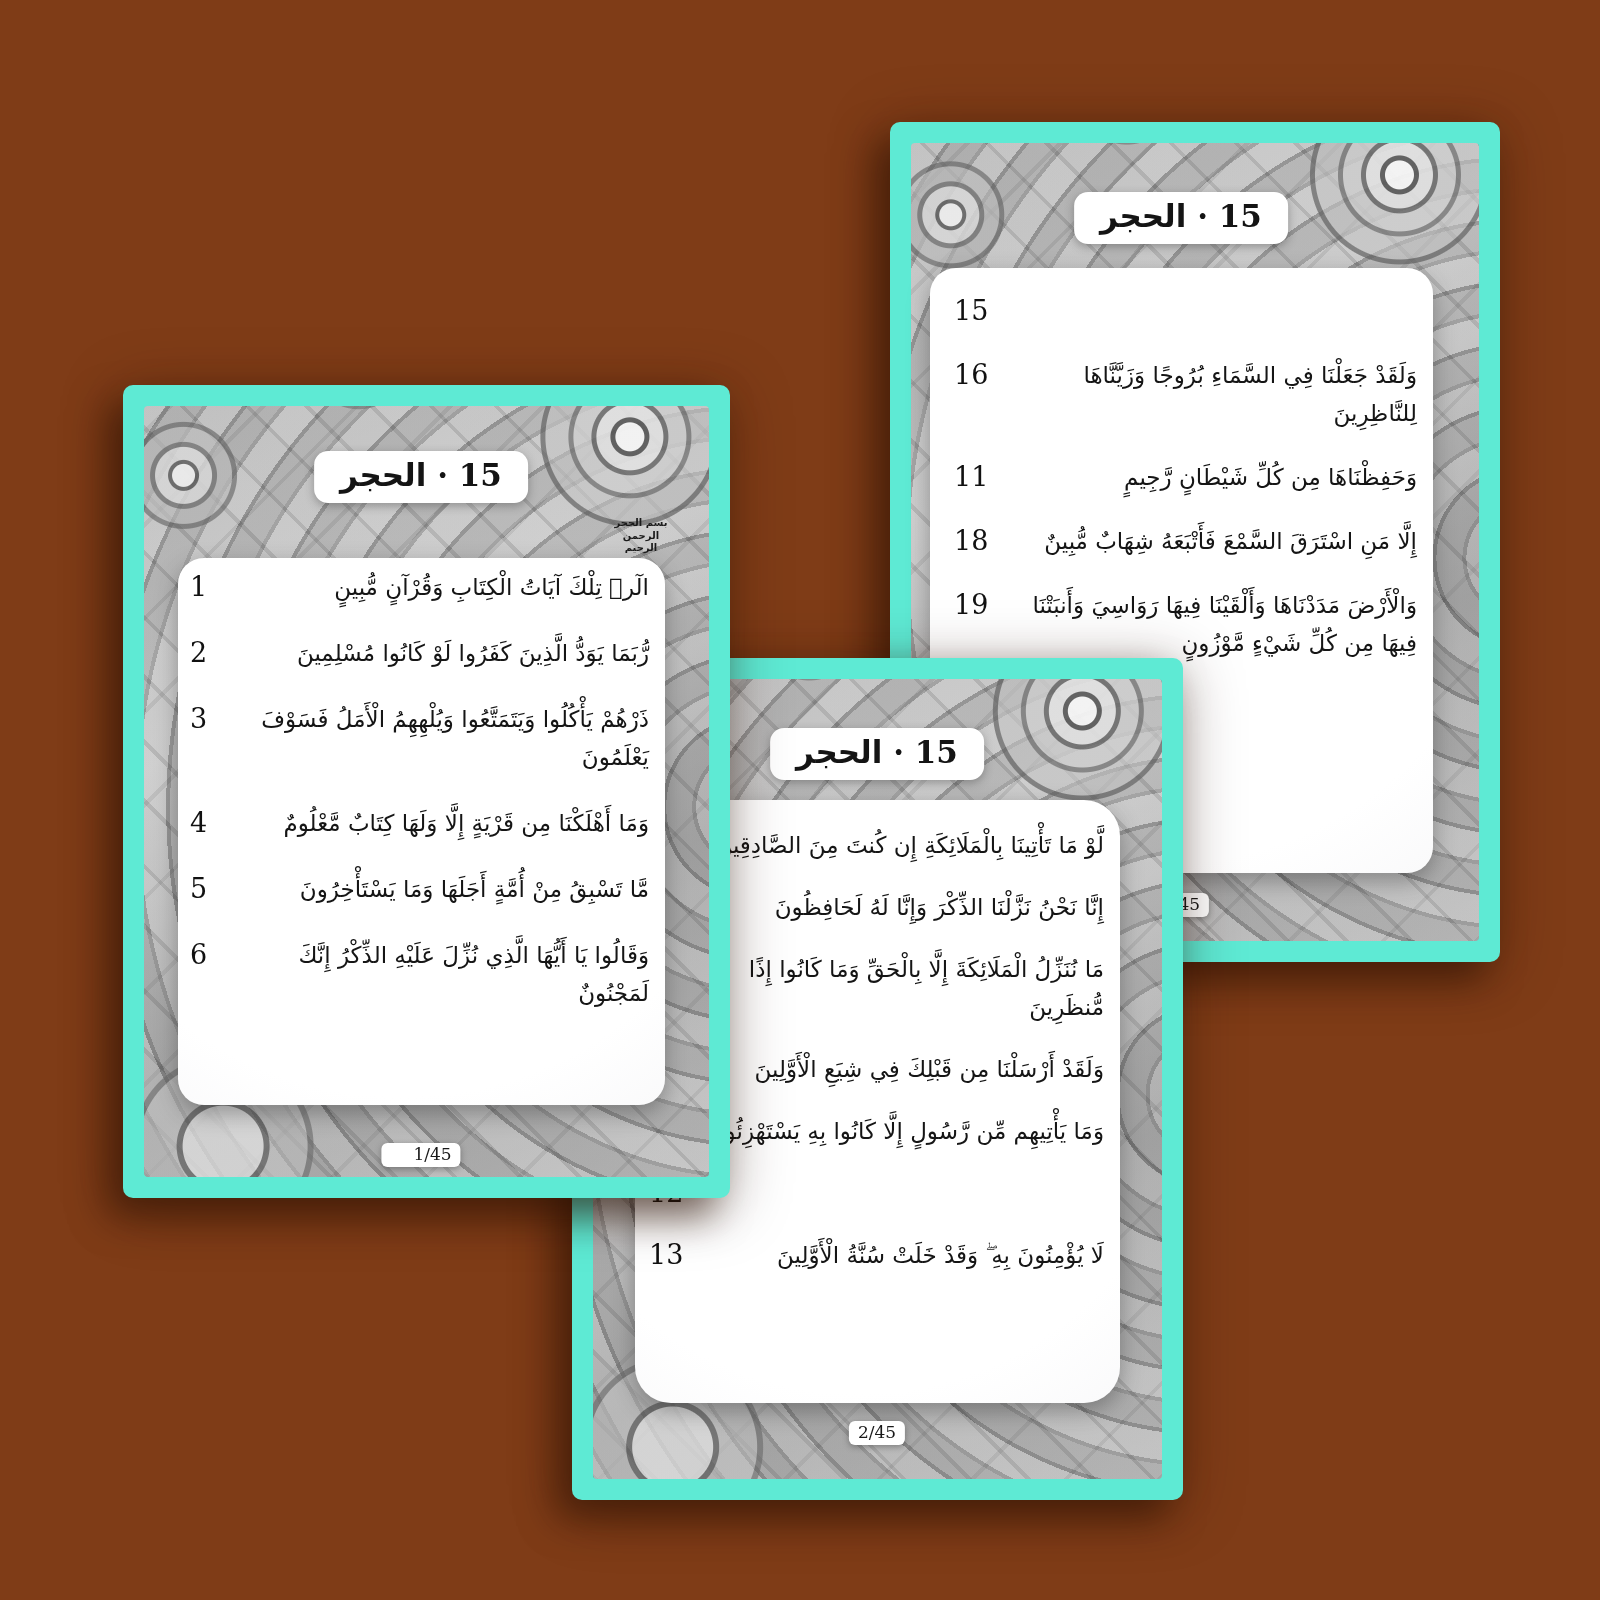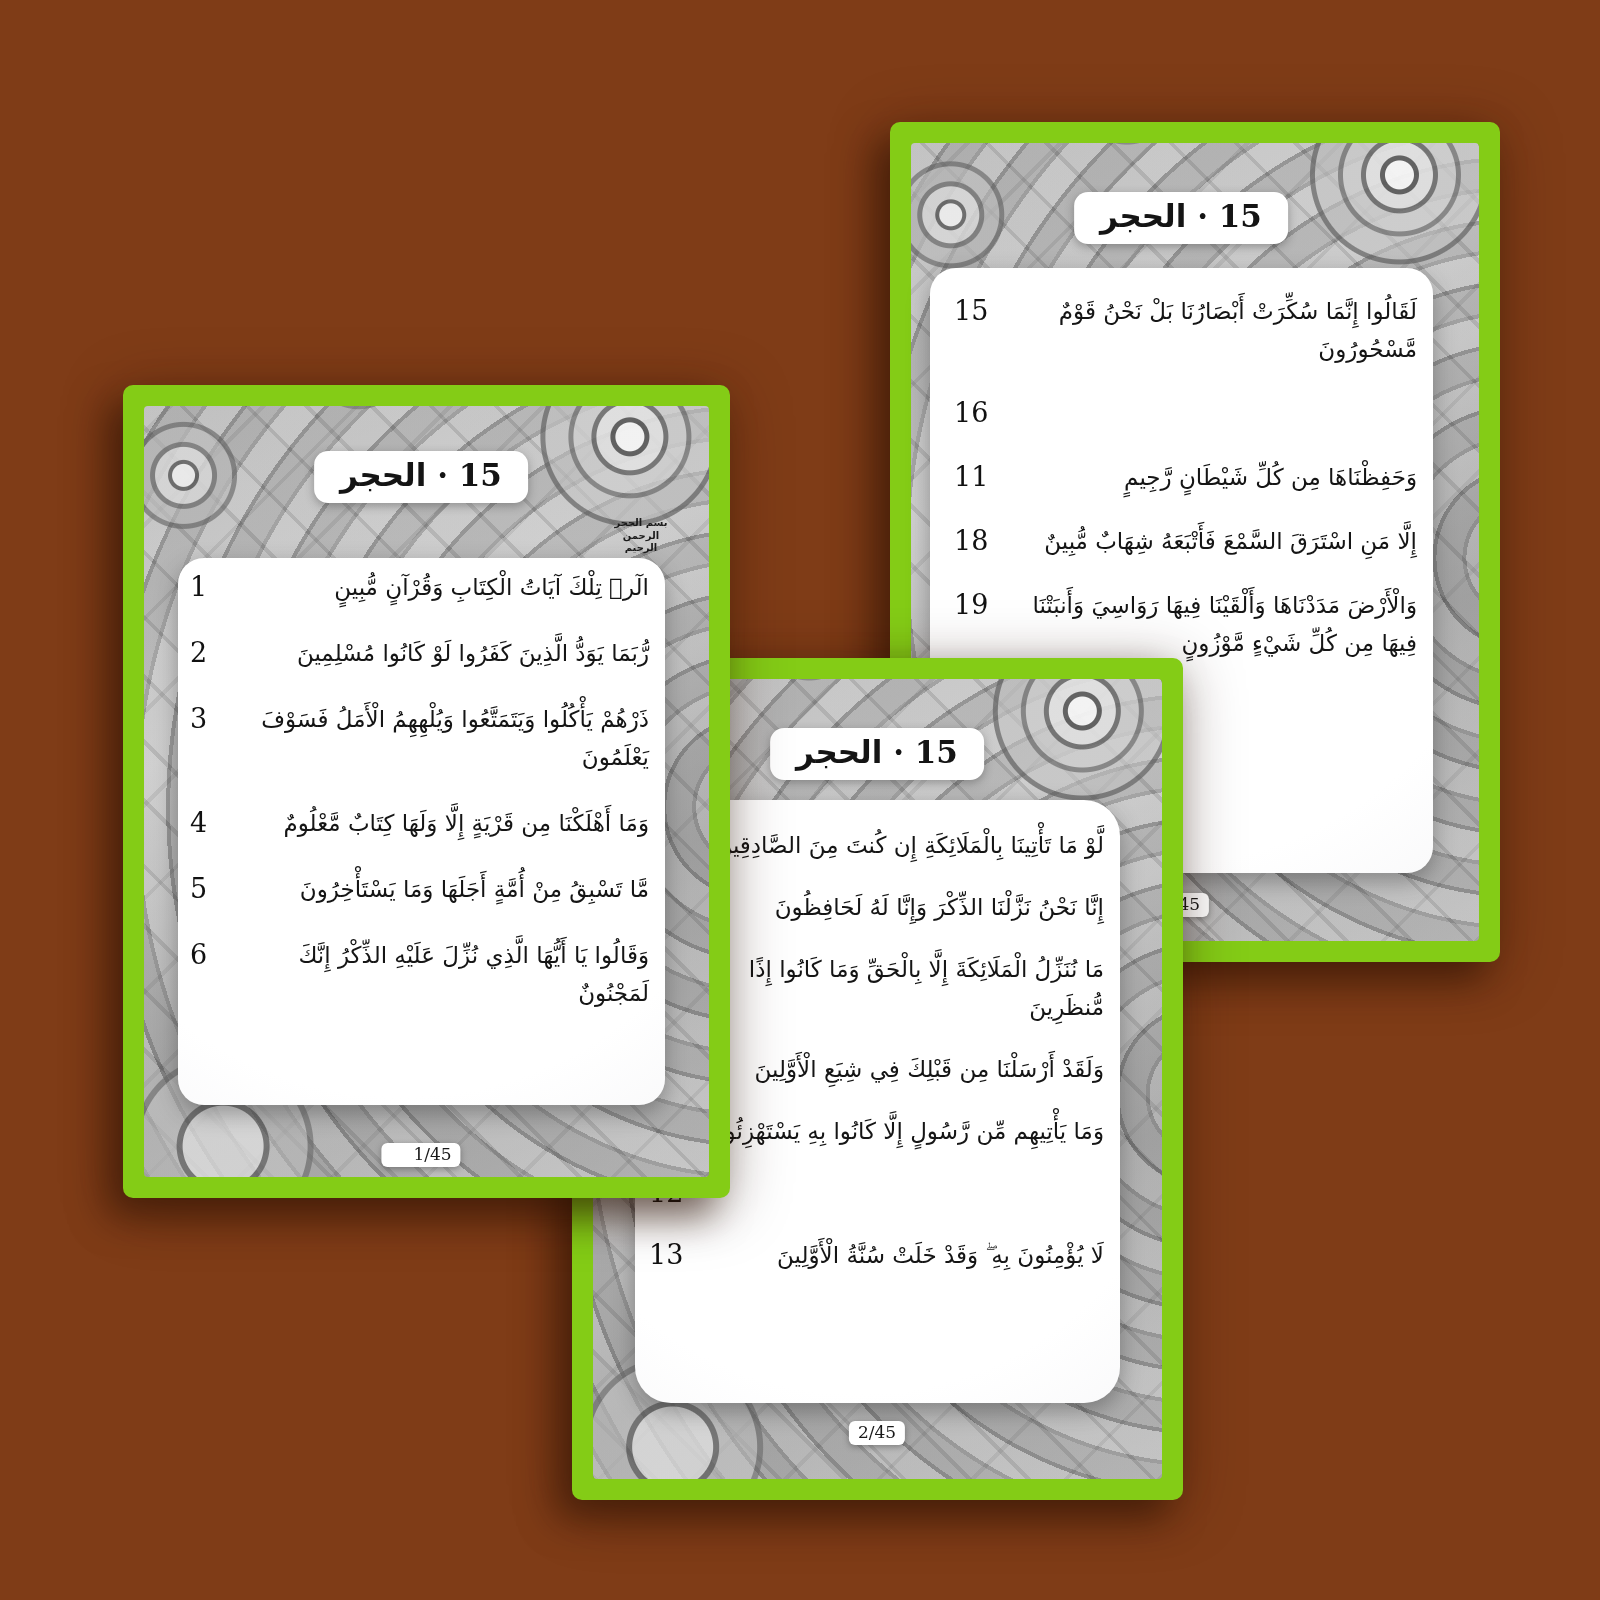--- a/index.html
+++ b/index.html
@@ -1,20 +1,20 @@
 <!DOCTYPE html>
 <html><head>
 <meta charset="utf-8">
 <style>
   html,body{margin:0;padding:0;}
   body{width:1600px;height:1600px;overflow:hidden;background:#7f3c17;font-family:"DejaVu Sans",sans-serif;}
   .stage{position:relative;width:1600px;height:1600px;}
 
   
-  .card{position:absolute;background:#84cc16;border-radius:10px;
+  .card{position:absolute;background:#5eead4;border-radius:10px;
         box-shadow:-16px 18px 36px rgba(42,16,3,.55), 0 8px 60px rgba(42,16,3,.35);}
   .card-inner{position:absolute;inset:21px;border-radius:4px;overflow:hidden;
     background-color:#b0b0b0;
     background-image:
       radial-gradient(circle at 86% 4%, rgba(245,245,245,.95) 0 14px, rgba(88,88,88,.9) 15px 19px, rgba(225,225,225,.9) 20px 33px, rgba(105,105,105,.85) 34px 38px, rgba(205,205,205,.8) 39px 56px, rgba(118,118,118,.8) 57px 61px, rgba(195,195,195,.6) 62px 84px, rgba(98,98,98,.7) 85px 89px, rgba(0,0,0,0) 90px),
       radial-gradient(circle at 7% 9%, rgba(235,235,235,.95) 0 11px, rgba(95,95,95,.85) 12px 15px, rgba(215,215,215,.85) 16px 28px, rgba(115,115,115,.8) 29px 33px, rgba(185,185,185,.65) 34px 48px, rgba(95,95,95,.6) 49px 53px, rgba(0,0,0,0) 54px),
       radial-gradient(circle at 38% -6%, rgba(230,230,230,.8) 0 20px, rgba(100,100,100,.7) 21px 25px, rgba(200,200,200,.6) 26px 44px, rgba(110,110,110,.6) 45px 49px, rgba(0,0,0,0) 50px),
       radial-gradient(circle at 14% 96%, rgba(220,220,220,.8) 0 40px, rgba(96,96,96,.75) 41px 46px, rgba(190,190,190,.6) 47px 84px, rgba(104,104,104,.6) 85px 90px, rgba(0,0,0,0) 91px),
       repeating-radial-gradient(circle at 108% 52%, rgba(155,155,155,.4) 0 26px, rgba(88,88,88,.45) 26px 30px, rgba(205,205,205,.35) 30px 58px, rgba(108,108,108,.4) 58px 62px),
       repeating-linear-gradient(45deg, rgba(82,82,82,.30) 0 4px, rgba(200,200,200,.14) 4px 42px, rgba(82,82,82,.30) 42px 46px, rgba(165,165,165,.12) 46px 88px),
@@ -76,25 +76,25 @@
   <div class="card card-p3">
     <div class="card-inner"></div>
     <div class="title-badge">
       <span dir="rtl">15 · الحجر</span>
     </div>
     <div class="panel">
       <div>
 
   <div class="verse">
     <div class="vnum">15</div>
-    <div class="vtext" dir="rtl">لَقَالُوا إِنَّمَا سُكِّرَتْ أَبْصَارُنَا بَلْ نَحْنُ قَوْمٌ مَّسْحُورُونَ</div>
   </div>
 
   <div class="verse">
     <div class="vnum">16</div>
+    <div class="vtext" dir="rtl">وَلَقَدْ جَعَلْنَا فِي السَّمَاءِ بُرُوجًا وَزَيَّنَّاهَا لِلنَّاظِرِينَ</div>
   </div>
 
   <div class="verse">
     <div class="vnum">11</div>
     <div class="vtext" dir="rtl">وَحَفِظْنَاهَا مِن كُلِّ شَيْطَانٍ رَّجِيمٍ</div>
   </div>
 
   <div class="verse">
     <div class="vnum">18</div>
     <div class="vtext" dir="rtl">إِلَّا مَنِ اسْتَرَقَ السَّمْعَ فَأَتْبَعَهُ شِهَابٌ مُّبِينٌ</div>

